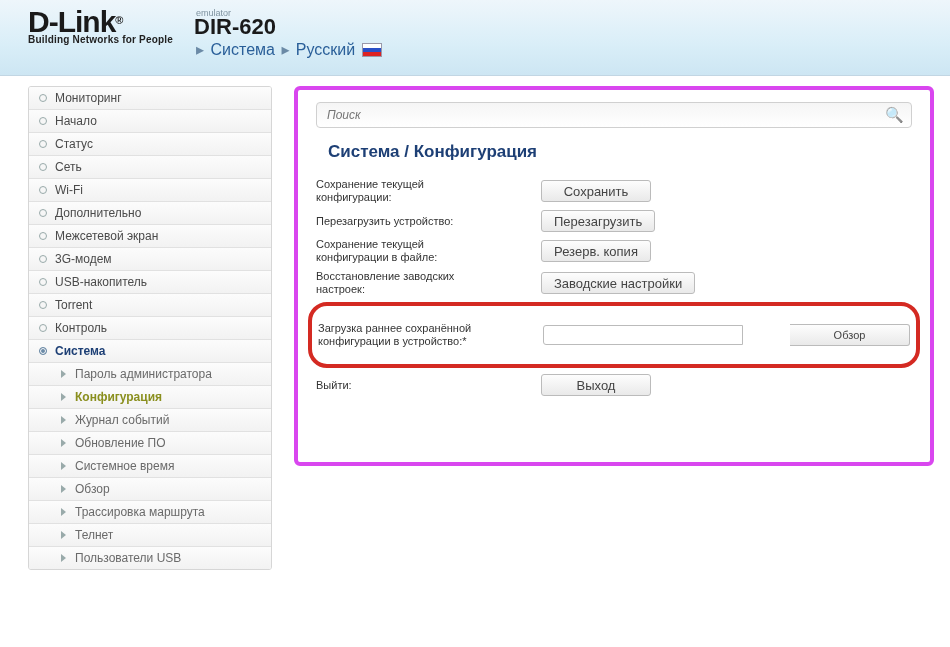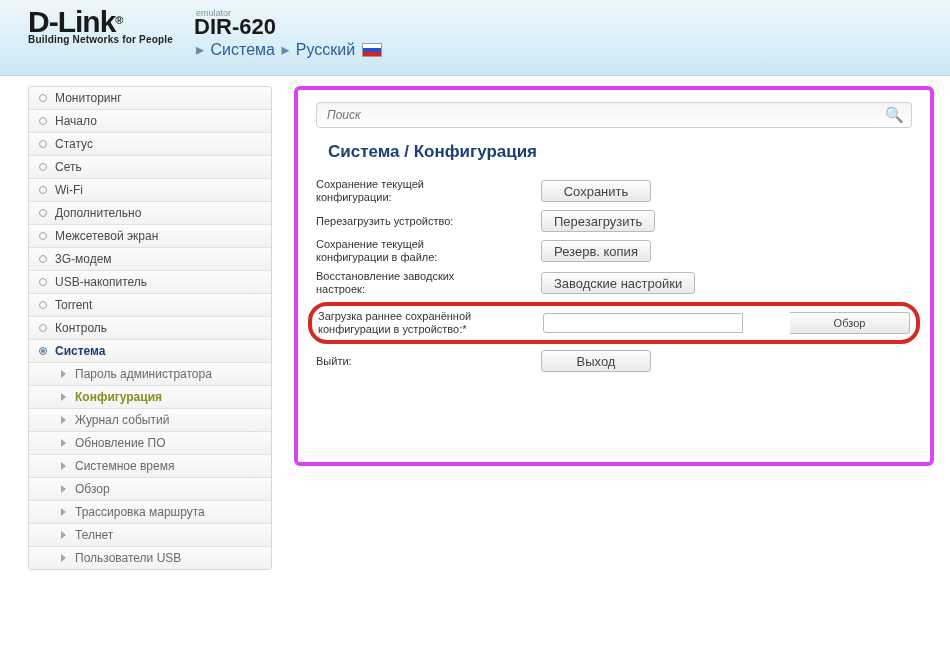--- a/index.html
+++ b/index.html
@@ -111,21 +111,21 @@
     border: 1px solid #bbb; border-radius: 3px;
     background: linear-gradient(#fdfdfd,#e9e9e9);
     font-size: 13px; color: #444; cursor: pointer;
     padding: 0 12px;
   }
   
   .highlight-row {
     position: relative;
     border: 4px solid #d42a22;
     border-radius: 19px;
-    padding: 4px 6px;
+    padding: 16px 6px;
     margin: 4px -8px;
   }
   .file-input {
     width: 200px; height: 20px;
     border: 1px solid #bbb; border-radius: 3px 0 0 3px;
     background: #fff; box-sizing: border-box;
   }
   .browse-btn {
     height: 22px; width: 120px;
     border: 1px solid #bbb; border-left: none; border-radius: 0 3px 3px 0;

